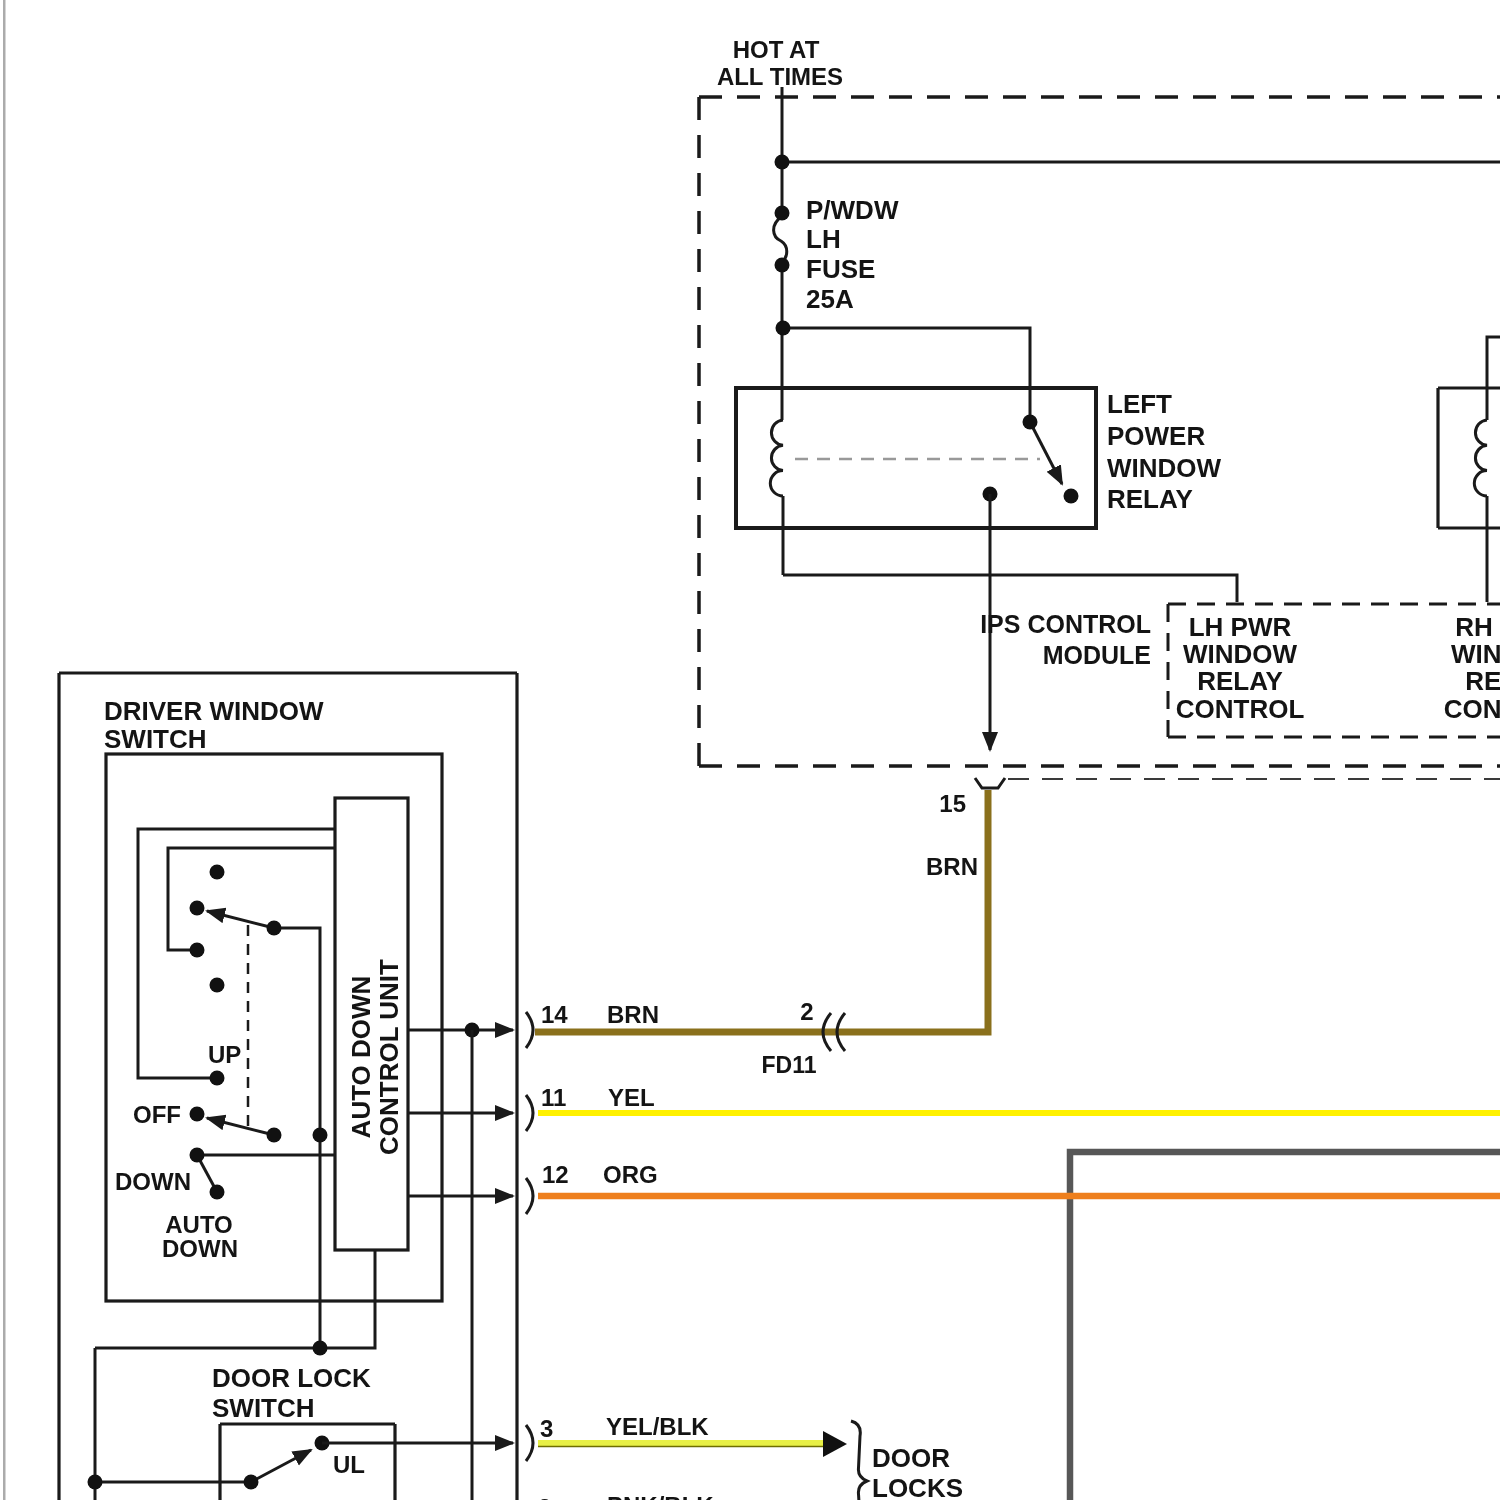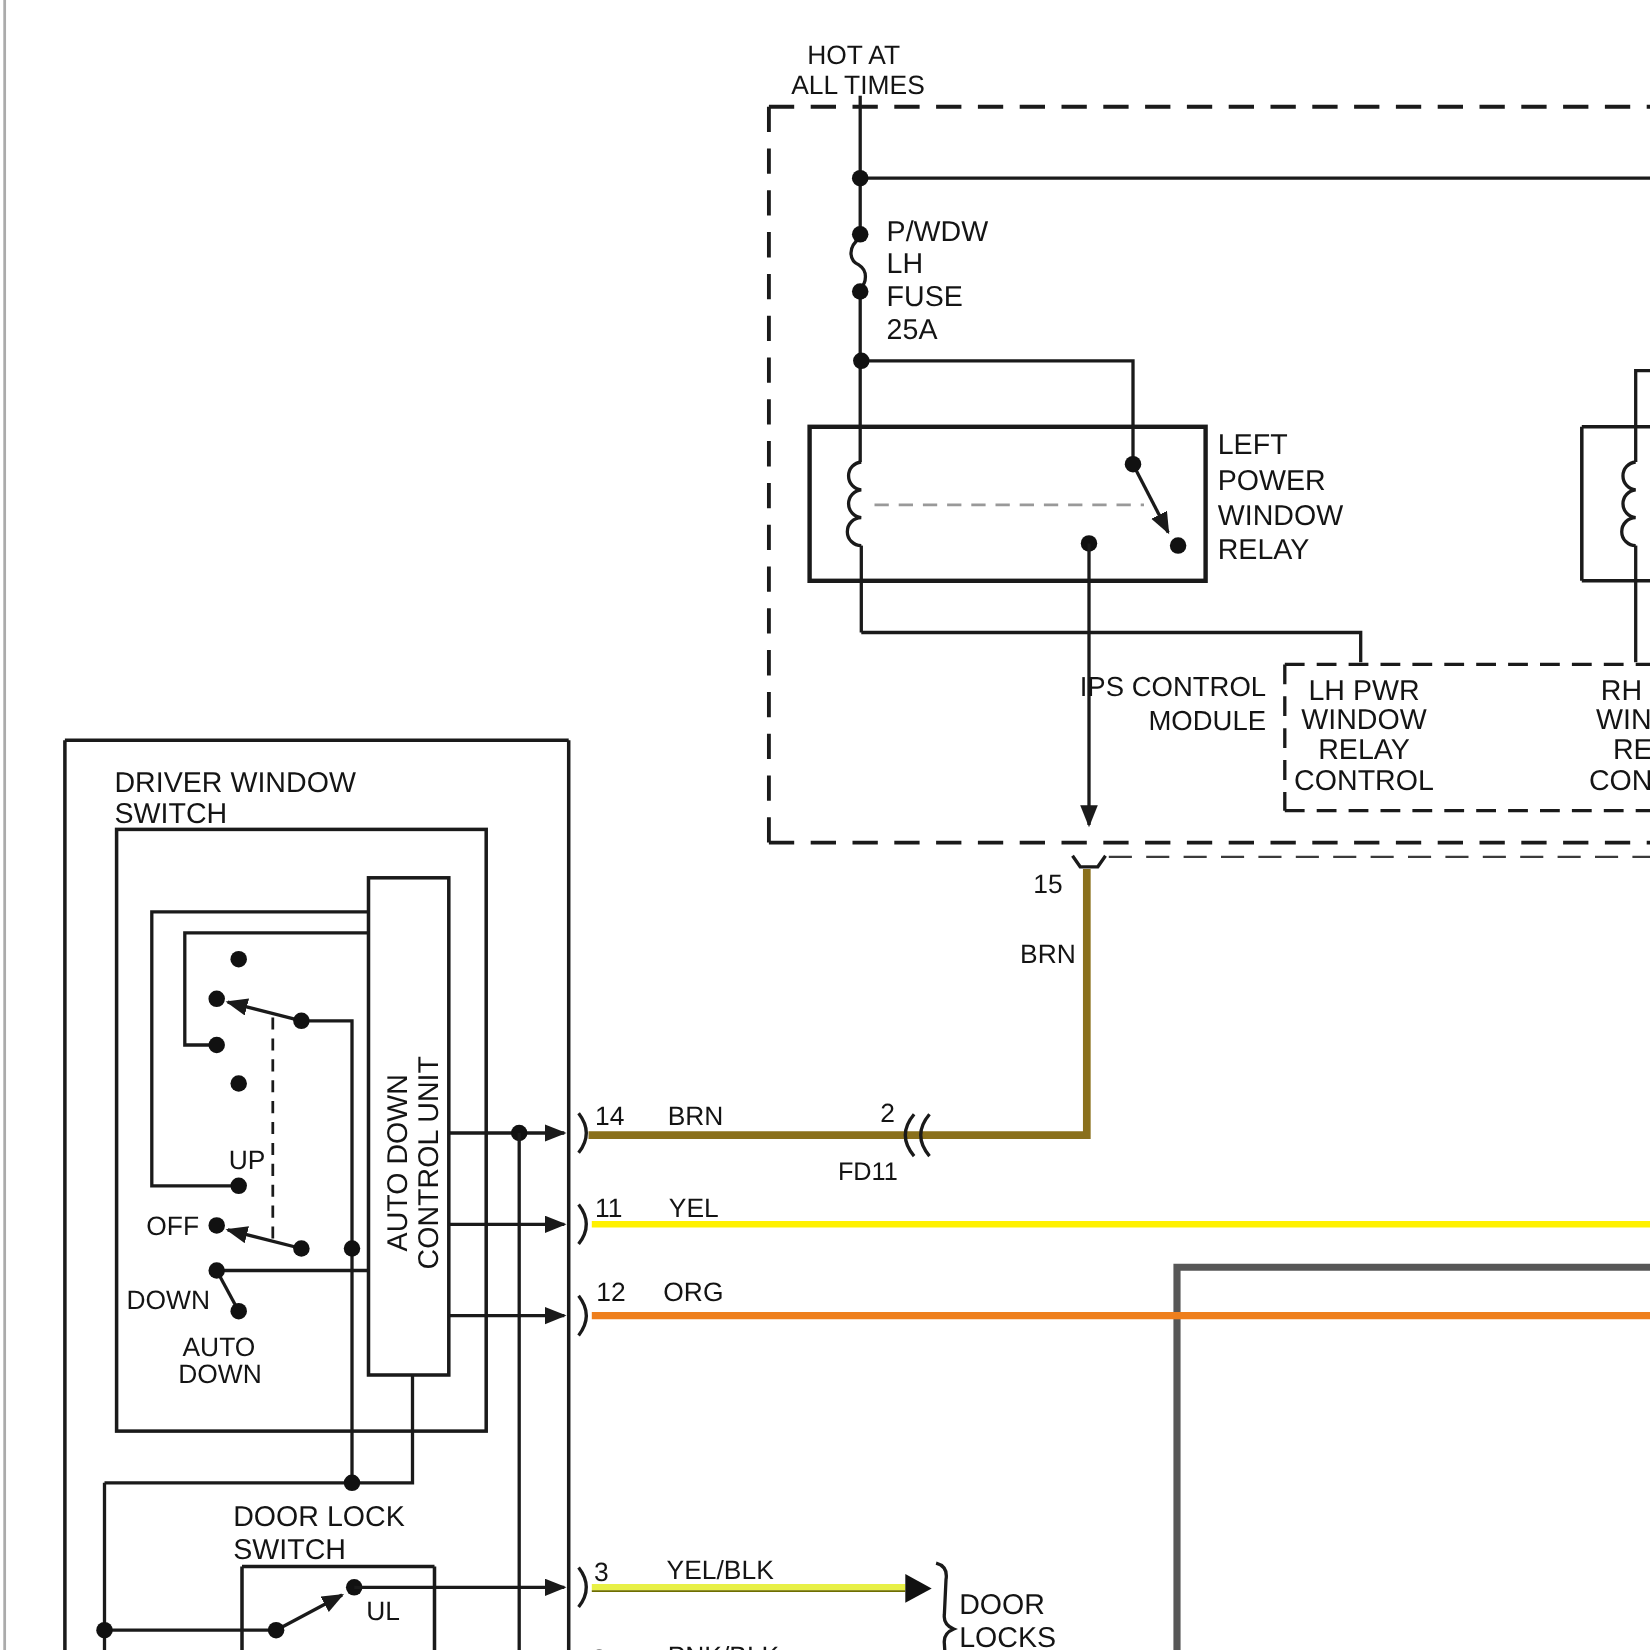--- a/index.html
+++ b/index.html
@@ -1,17 +1,17 @@
 <!DOCTYPE html>
 <html><head>
 <meta charset="utf-8">
 <style>
   html,body{margin:0;padding:0;background:#fff;}
   #stage{position:relative;width:1500px;height:1500px;background:#ffffff;overflow:hidden;
-         font-family:"Liberation Sans",sans-serif;}
+         font-family:"Liberation Sans",sans-serif;font-weight:bold;}
   svg{position:absolute;left:0;top:0;}
   text{fill:#141414;}
   .lbl{font-size:26px;}
   .lbl24{font-size:24px;}
   .lbl23{font-size:23px;}
   .lbl25{font-size:25px;}
   .wire{stroke:#1a1a1a;stroke-width:3;fill:none;}
   .box{stroke:#1a1a1a;stroke-width:3.2;fill:none;}
   .boxthick{stroke:#1a1a1a;stroke-width:4;fill:none;}
   .bigdash{stroke:#1a1a1a;stroke-width:3.5;fill:none;stroke-dasharray:23 15;}

